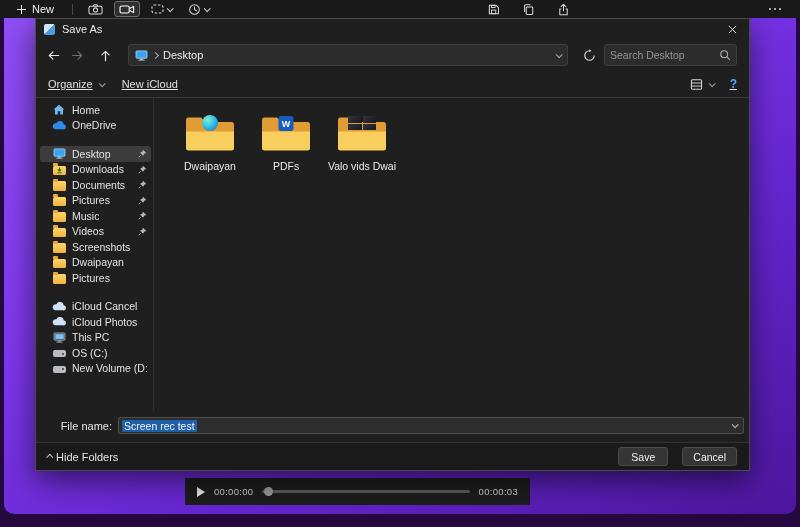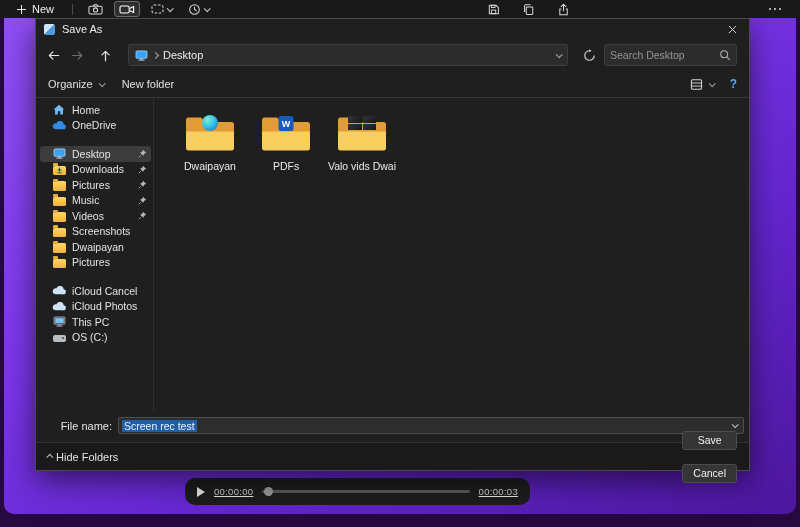--- a/index.html
+++ b/index.html
@@ -49,21 +49,21 @@
   .addressbar { flex:0 0 auto; width:440px; height:22px; background:#2c2c2c; border:1px solid #3e3e3e;
     border-radius:3px; display:flex; align-items:center; padding:0 6px; gap:5px; }
   .addr-loc { font-size:11px; color:#ececec; }
   .addr-spacer { flex:1; }
   .searchbar { margin-left:auto; width:133px; height:22px; background:#2c2c2c; border:1px solid #3e3e3e;
     border-radius:3px; display:flex; align-items:center; padding:0 5px; }
   .searchbar input { flex:1; min-width:0; background:transparent; border:none; outline:none;
     color:#dadada; font-family:inherit; font-size:10.5px; }
   .searchbar input::placeholder { color:#969696; }
 
-  .cmdbar { height:26px; display:flex; align-items:center; padding:0 12px; gap:18px; }
+  .cmdbar { height:26px; display:flex; align-items:center; padding:0 12px; gap:18px;text-decoration:underline; }
   .cmd-item { display:flex; align-items:center; gap:6px; background:none; border:none; color:#e0e0e0;
     font-family:inherit; font-size:11px; cursor:pointer; }
   .cmd-right { margin-left:auto; display:flex; align-items:center; gap:16px; }
   .help-glyph { color:#58a6ff; font-size:12px; font-weight:bold; }
   .hdiv { height:1px; background:#383838; }
 
   
   .content { flex:1; display:flex; min-height:0; }
   .sidebar { width:118px; padding:4px 2px 0 4px; overflow:hidden; border-right:1px solid #303030; }
   .side-item { display:flex; align-items:center; gap:6px; height:15.5px; padding:0 4px 0 12px;
@@ -103,27 +103,27 @@
     display:flex; align-items:center; padding:0 6px 0 3px; cursor:pointer;gap:16px; }
   .combo .val { font-size:10.5px; color:#f2f2f2; padding:0 2px; }
   .combo .val.selected { background:#1f5fa8; }
   .combo .chev { margin-left:auto; border-color:#bdbdbd; }
 
   
   .footer { height:28px; background:#1a1a1a; border-top:1px solid #333; display:flex; align-items:center;
     padding:0 12px; }
   .hide-folders { display:flex; align-items:center; gap:3px; background:none; border:none; color:#e4e4e4;
     font-family:inherit; font-size:11px; cursor:pointer; }
-  .footer-buttons { margin-left:auto; display:flex; gap:14px;flex-direction:column; }
+  .footer-buttons { margin-left:auto; display:flex; gap:14px; }
   .btn { min-width:50px; height:19px; background:#353535; border:1px solid #4c4c4c; border-radius:3px;
     color:#f0f0f0; font-family:inherit; font-size:10.5px; padding:0 10px; cursor:pointer; }
 
   
   .player { position:absolute; left:185px; top:478px; width:345px; height:27px; background:#1d1d1d;
-    border-radius:10px; display:flex; align-items:center; gap:9px; padding:0 12px; z-index:20;text-decoration:underline; }
+    border-radius:0; display:flex; align-items:center; gap:9px; padding:0 12px; z-index:20; }
   .play-icon { width:0; height:0; border-left:8px solid #e8e8e8; border-top:5px solid transparent;
     border-bottom:5px solid transparent; cursor:pointer; }
   .time { font-size:9.5px; color:#d2d2d2; letter-spacing:.3px; }
   .track { flex:1; position:relative; height:3px; background:#5b5b5b; border-radius:2px; cursor:pointer; }
   .knob { position:absolute; left:2px; top:-3px; width:9px; height:9px; border-radius:50%; background:#9b9b9b; }
 
   svg { display:block; }
 </style>
 </head>
 <body>
@@ -277,21 +277,21 @@
       </span>
     </div>
   </div>
 
   <div class="cmdbar">
     <button class="cmd-item">
       <span>Organize</span>
       <span class="chev down" style="border-color:#9e9e9e;"></span>
     </button>
     <button class="cmd-item">
-      <span>New folder</span>
+      <span>New iCloud</span>
     </button>
     <div class="cmd-right">
       <button class="cmd-item">
         <span>
           <svg width="13" height="13" viewBox="0 0 14 14">
               <rect x="1.5" y="2" width="11" height="10" rx="1.2" stroke="#d9d9d9" stroke-width="1.1" fill="none"></rect>
               <line x1="1.5" y1="5.4" x2="12.5" y2="5.4" stroke="#d9d9d9" stroke-width="1"></line>
               <line x1="1.5" y1="8.7" x2="12.5" y2="8.7" stroke="#d9d9d9" stroke-width="1"></line>
             </svg>
         </span>
@@ -355,20 +355,32 @@
             <svg width="9" height="9" viewBox="0 0 10 10">
               <path d="M5.5 0.8 L9.2 4.5 L7.2 5.1 L5.7 7.6 L2.4 4.3 L4.9 2.8 Z" fill="#b5b5b5"></path>
               <path d="M3 7 L0.8 9.2" stroke="#b5b5b5" stroke-width="1"></path>
             </svg>
           </span>
       </div>
       <div class="side-item">
         <span class="sicon">
             <span class="fold"></span>
           </span>
+        <span class="slabel">Documents</span>
+        <span class="pin">
+            <svg width="9" height="9" viewBox="0 0 10 10">
+              <path d="M5.5 0.8 L9.2 4.5 L7.2 5.1 L5.7 7.6 L2.4 4.3 L4.9 2.8 Z" fill="#b5b5b5"></path>
+              <path d="M3 7 L0.8 9.2" stroke="#b5b5b5" stroke-width="1"></path>
+            </svg>
+          </span>
+      </div>
+      <div class="side-item">
+        <span class="sicon">
+            <span class="fold"></span>
+          </span>
         <span class="slabel">Pictures</span>
         <span class="pin">
             <svg width="9" height="9" viewBox="0 0 10 10">
               <path d="M5.5 0.8 L9.2 4.5 L7.2 5.1 L5.7 7.6 L2.4 4.3 L4.9 2.8 Z" fill="#b5b5b5"></path>
               <path d="M3 7 L0.8 9.2" stroke="#b5b5b5" stroke-width="1"></path>
             </svg>
           </span>
       </div>
       <div class="side-item">
         <span class="sicon">
@@ -439,20 +451,26 @@
               <rect x="3.6" y="10.6" width="6.8" height="0.9" fill="#aeb6c2"></rect>
             </svg>
           </span>
         <span class="slabel">This PC</span>
       </div>
       <div class="side-item">
         <span class="sicon">
             <span class="drive-ico"></span>
           </span>
         <span class="slabel">OS (C:)</span>
+      </div>
+      <div class="side-item">
+        <span class="sicon">
+            <span class="drive-ico"></span>
+          </span>
+        <span class="slabel">New Volume (D:</span>
       </div>
     </div>
 
     <div class="main">
 
       <div class="tile">
         <div class="tile-icon">
           <svg class="f-back" width="52" height="42" viewBox="0 0 52 42">
               <path d="M2 8 a2.5 2.5 0 0 1 2.5-2.5 h12.5 l4.5 4.5 H47.5 A2.5 2.5 0 0 1 50 12.5 V36 H2 Z" fill="#e19c35"></path>
             </svg>

